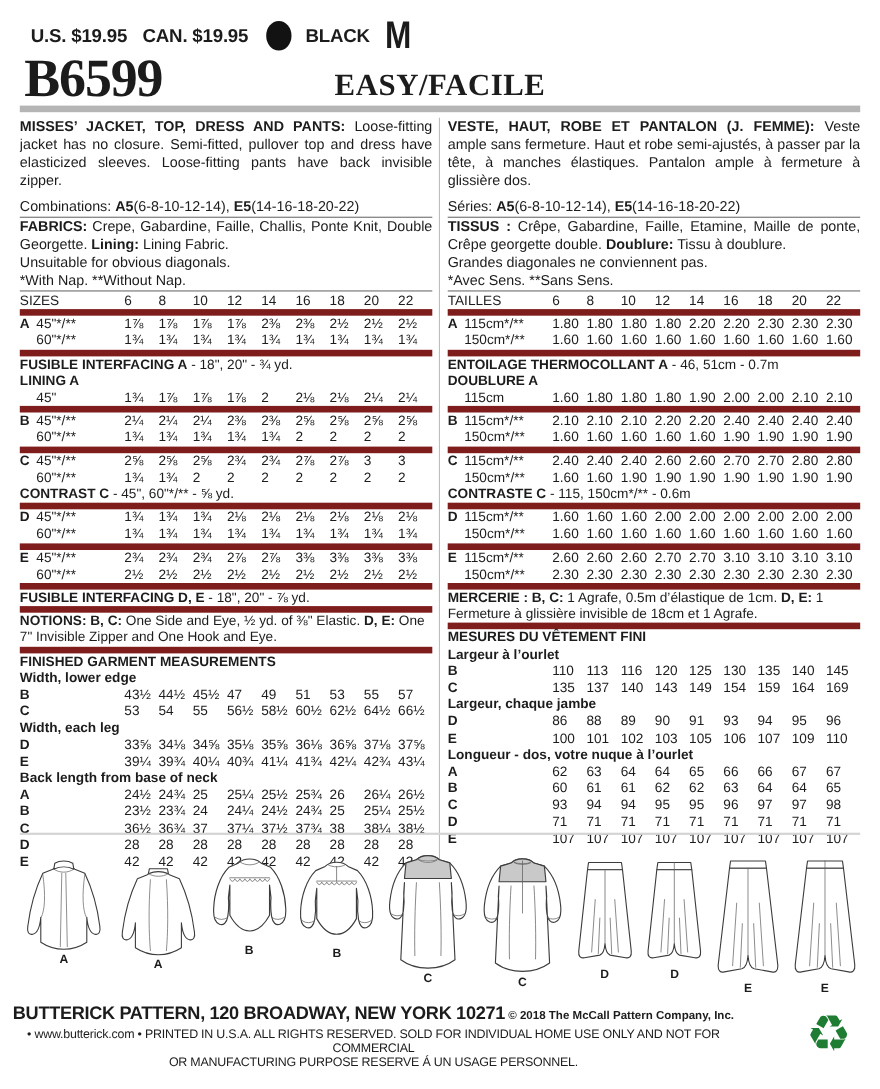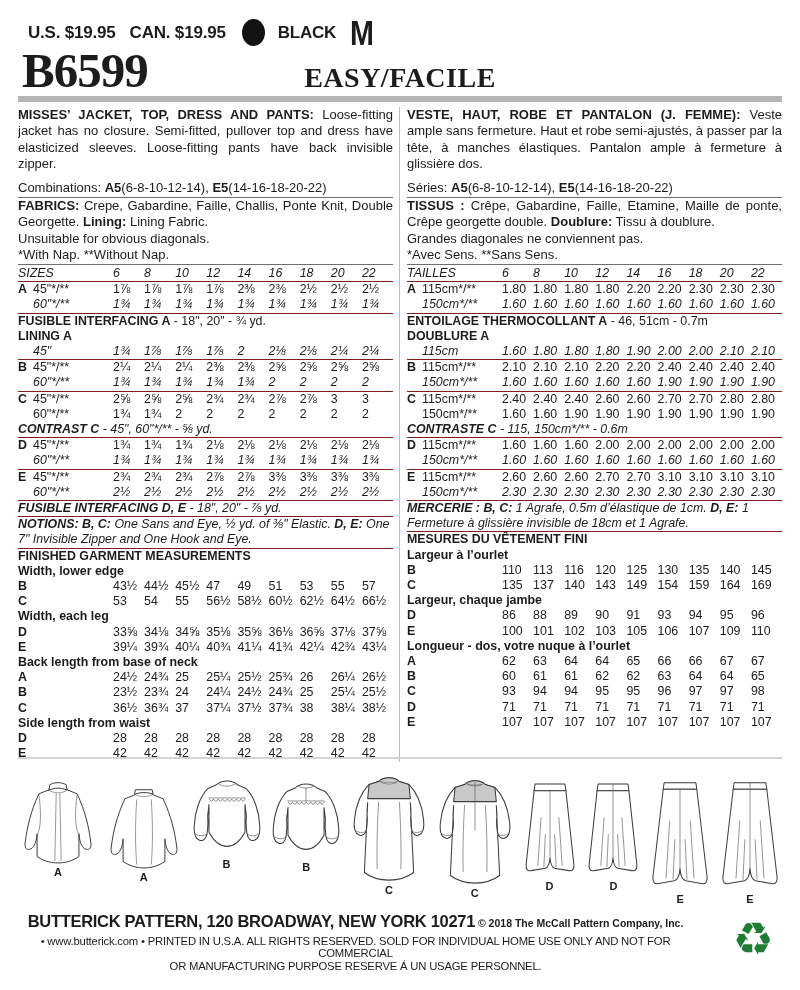--- a/index.html
+++ b/index.html
@@ -31,33 +31,33 @@
   .fab{height:33px;white-space:normal;text-align:justify;}
   .noteA{height:16px;}
   .noteB{height:17px;border-bottom:1px solid #6e6e6e;}
   
   .tbl{margin-top:1px;font-size:12.4px;line-height:15.2px;}
   .trow{display:grid;grid-template-columns:95px repeat(9,1fr);}
   .lblc{white-space:nowrap;}
   .g{display:inline-block;width:15px;font-weight:bold;}
   .cell{text-align:left;white-space:nowrap;}
   .noterow{display:block;}
-  .rb{border-bottom:1px solid #7f1d1d;font-style:italic;}
+  .rb{border-bottom:6px solid #7f1d1d;}
   .tablerule{position:absolute;top:757px;left:18px;width:764px;height:2px;background:#d4d4d4;}
   
   .figs{position:absolute;top:772px;left:18px;width:764px;height:138px;display:flex;justify-content:space-between;align-items:flex-start;}
   .fig{display:flex;flex-direction:column;align-items:center;}
   .fig svg path{stroke:#3d3d3d;stroke-width:1.1;fill:none;stroke-linejoin:round;stroke-linecap:round;}
   .fig svg path.solid{fill:#fff;}
   .fig svg path.yoke{fill:#c9c9c9;}
   .fig svg path.thin{stroke-width:.7;stroke:#5e5e5e;}
   .fig svg path.wneck{fill:#fff;stroke-width:.7;stroke:#5e5e5e;}
   .figlabel{font-weight:bold;font-size:11px;margin-top:2px;}
   
-  .footer{position:absolute;top:912px;left:0;width:679px;text-align:center;padding-left:16px;}
+  .footer{position:absolute;top:912px;left:0;width:679px;text-align:center;}
   .f1{font-size:16.5px;font-weight:bold;letter-spacing:-0.3px;}
   .f1 .small{font-size:10.5px;font-weight:bold;letter-spacing:0;}
   .f2,.f3{font-size:11.3px;font-weight:normal;letter-spacing:-0.2px;margin-top:4px;}
   .f3{margin-top:1px;}
   .recycle{position:absolute;top:916px;right:26px;font-family:"DejaVu Sans",sans-serif;font-size:46px;line-height:1;color:#1f7d33;}
 </style>
 </head>
 <body>
 
 <div class="topbar">
@@ -221,21 +221,21 @@
           <span class="cell">2½</span>
           <span class="cell">2½</span>
           <span class="cell">2½</span>
           <span class="cell">2½</span>
           <span class="cell">2½</span>
           <span class="cell">2½</span>
           <span class="cell">2½</span>
           <span class="cell">2½</span>
         </div>
         <div class="rb noterow"><span class="b">FUSIBLE INTERFACING D, E</span><span> - 18", 20" - ⅞ yd.</span></div>
-        <div class="rb noterow"><span class="b">NOTIONS: B, C:</span><span> One Sans and Eye, ½ yd. of ⅜" Elastic. </span><span class="b">D, E:</span><span> One 7" Invisible Zipper and One Hook and Eye.</span></div>
+        <div class="rb noterow"><span class="b">NOTIONS: B, C:</span><span> One Side and Eye, ½ yd. of ⅜" Elastic. </span><span class="b">D, E:</span><span> One 7" Invisible Zipper and One Hook and Eye.</span></div>
         <div class="noterow"><span class="b">FINISHED GARMENT MEASUREMENTS</span></div>
         <div class="noterow"><span class="b">Width, lower edge</span></div>
         <div class="trow">
           <span class="lblc"><span class="g">B</span><span></span></span>
           <span class="cell">43½</span>
           <span class="cell">44½</span>
           <span class="cell">45½</span>
           <span class="cell">47</span>
           <span class="cell">49</span>
           <span class="cell">51</span>
@@ -310,21 +310,20 @@
           <span class="cell">36½</span>
           <span class="cell">36¾</span>
           <span class="cell">37</span>
           <span class="cell">37¼</span>
           <span class="cell">37½</span>
           <span class="cell">37¾</span>
           <span class="cell">38</span>
           <span class="cell">38¼</span>
           <span class="cell">38½</span>
         </div>
-        <div class="noterow"><span class="b">Side length from waist</span></div>
         <div class="trow">
           <span class="lblc"><span class="g">D</span><span></span></span>
           <span class="cell">28</span>
           <span class="cell">28</span>
           <span class="cell">28</span>
           <span class="cell">28</span>
           <span class="cell">28</span>
           <span class="cell">28</span>
           <span class="cell">28</span>
           <span class="cell">28</span>

